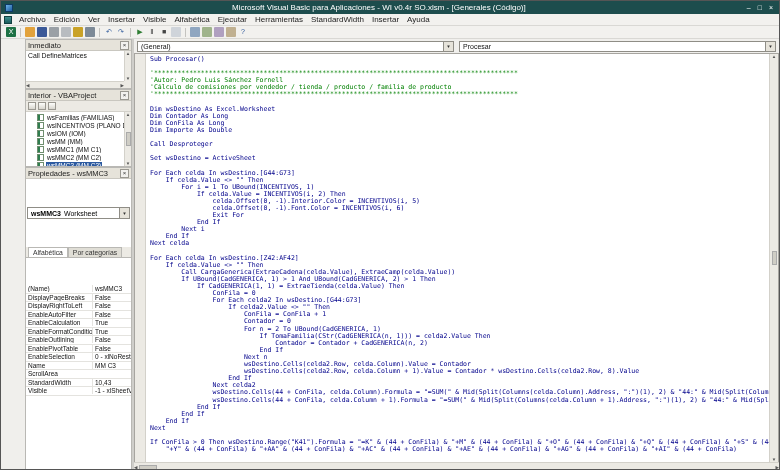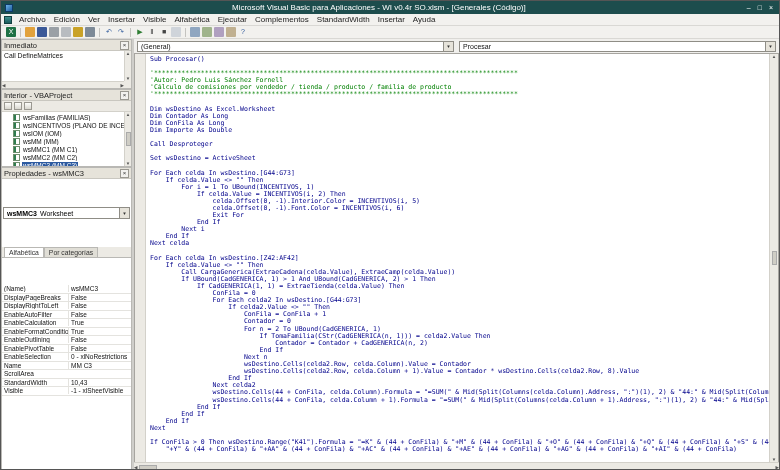--- a/index.html
+++ b/index.html
@@ -19,21 +19,21 @@
   .menubar { height:12px; display:flex; align-items:center; background:#f2f1ee; border-bottom:1px solid #d9d8d4; font-size:8px; color:#222; }
   .child-icon { width:8px; height:8px; margin:0 3px; background:linear-gradient(#3f8f8f,#1d5d5d); border:1px solid #124040; }
   #menu-items { display:flex; }
   .menu-item { padding:0 4px; white-space:nowrap; }
   
   .toolbar { height:13px; display:flex; align-items:center; background:#f2f1ee; border-bottom:1px solid #d9d8d4; padding-left:4px; }
   .tbi { width:10px; height:10px; margin:0 1px; font-size:7px; line-height:10px; text-align:center; border-radius:1px; overflow:hidden; }
   .tbsep { width:1px; height:9px; background:#c4c3bf; margin:0 3px; }
   
   .body { display:flex; height:432px; }
-  .left { width:133px; display:flex; flex-direction:column; background:#f0efec; border-right:2px solid #cfceca; }
+  .left { width:133px; display:flex; flex-direction:column; background:#f0efec; border-right:2px solid #cfceca;padding-left:24px; }
   .panel { display:flex; flex-direction:column; border:1px solid #b9b8b4; background:#fff; }
   .panel-title { height:11px; flex:0 0 11px; background:#e6e3da; border-bottom:1px solid #c9c7c0; display:flex; align-items:center; font-size:7.5px; color:#222; padding:0 2px; }
   .panel-title .pt-text { flex:1; white-space:nowrap; overflow:hidden; }
   .close-btn { width:9px; height:9px; border:1px solid #9a9891; background:#f2f1ee; font-size:6px; line-height:7px; text-align:center; color:#333; }
   
   .immediate { height:50px; flex:0 0 50px; }
   .imm-grid { flex:1; display:grid; grid-template: 1fr 7px / 1fr 7px; background:#fff; }
   .imm-text { font-size:6.8px; padding:1px 2px; white-space:nowrap; overflow:hidden; color:#111; }
   .sb { background:#eceae4; display:flex; font-size:4.5px; color:#555; }
   .sb-v { flex-direction:column; justify-content:space-between; align-items:center; border-left:1px solid #d3d1ca; }
@@ -96,21 +96,21 @@
   <div class="menubar">
     <span class="child-icon"></span>
     <div id="menu-items">
         <span class="menu-item">Archivo</span>
         <span class="menu-item">Edición</span>
         <span class="menu-item">Ver</span>
         <span class="menu-item">Insertar</span>
         <span class="menu-item">Visible</span>
         <span class="menu-item">Alfabética</span>
         <span class="menu-item">Ejecutar</span>
-        <span class="menu-item">Complementos</span>
+        <span class="menu-item">Herramientas</span>
         <span class="menu-item">StandardWidth</span>
         <span class="menu-item">Insertar</span>
         <span class="menu-item">Ayuda</span>
       </div>
   </div>
 
   <div class="toolbar" id="toolbar-icons">
       <span class="tbi" style="background: rgb(30, 113, 69); color: rgb(255, 255, 255);">X</span>
       <span class="tbsep"></span>
       <span class="tbi" style="background: rgb(226, 162, 60); color: rgb(255, 255, 255);"></span>

